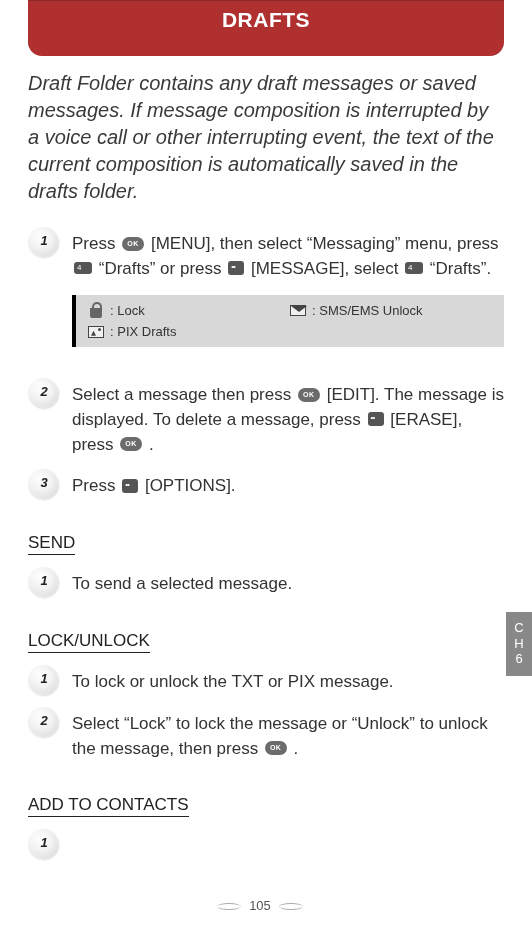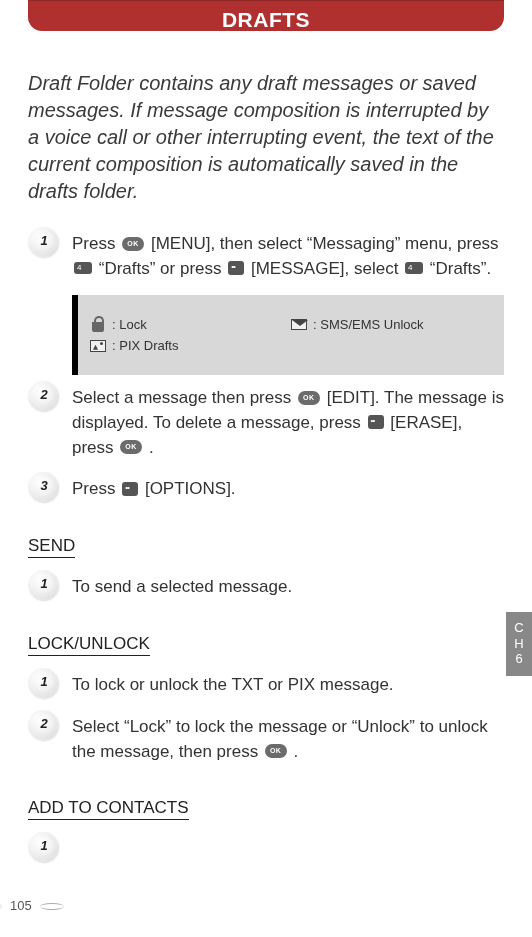--- a/index.html
+++ b/index.html
@@ -15,21 +15,21 @@
     position: relative;
     margin: 0 28px;
     height: 50px;
   }
   .header-bar {
     background: #b03030;
     color: #fff;
     text-align: center;
     font-size: 21px;
     font-weight: bold;
-    height: 31px;
+    height: 56px;
     line-height: 40px;
     border-radius: 0 0 14px 14px;
     letter-spacing: 0.5px;
     box-shadow: 0 1px 1px rgba(0,0,0,0.2) inset;
   }
   .content { padding: 20px 28px 0 28px; }
   .intro {
     font-size: 20px;
     color: #3a3a3a;
     font-style: italic;
@@ -120,23 +120,23 @@
   .icon-softkey::after {
     content: "••";
     color: #fff;
     font-size: 8px;
     position: absolute;
     top: 0px; left: 3px;
     letter-spacing: -1px;
   }
   .legend-box {
     background: #d8d8d8;
-    border-left: 6px solid #000000;
-    margin: 6px 0 8px 44px;
-    padding: 22px 12px;
+    border-left: 4px solid #000000;
+    margin: 6px 0 33px 44px;
+    padding: 8px 12px;
     font-size: 13px;
   }
   .legend-row { display: flex; align-items: center; }
   .legend-item {
     display: flex;
     align-items: center;
     gap: 6px;
     flex: 1;
   }
   .legend-item + .legend-item { flex: 1; }
@@ -218,21 +218,21 @@
     color: #fff;
     font-size: 13px;
     text-align: center;
     padding-top: 8px;
     line-height: 1.2;
   }
   .page-num-wrap {
     position: absolute;
     bottom: 22px;
     left: 0; right: 12px;
-    text-align: left;
+    text-align: center;
   }
   .page-num {
     display: inline-block;
     font-size: 13px;
     color: #555;
     position: relative;
     padding: 2px 10px;
   }
   .page-num::before, .page-num::after {
     content: "";

